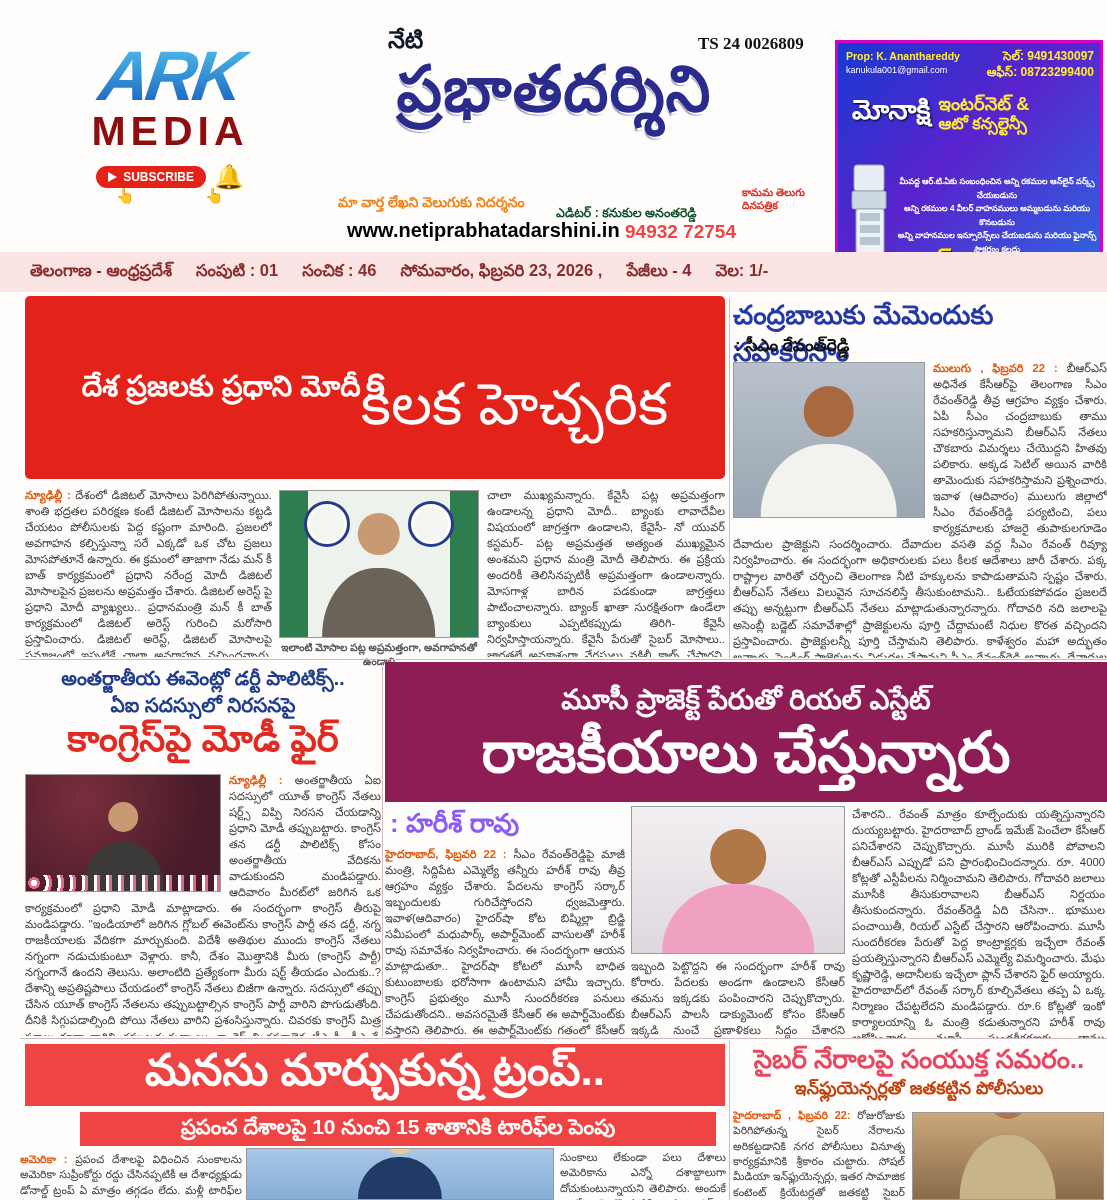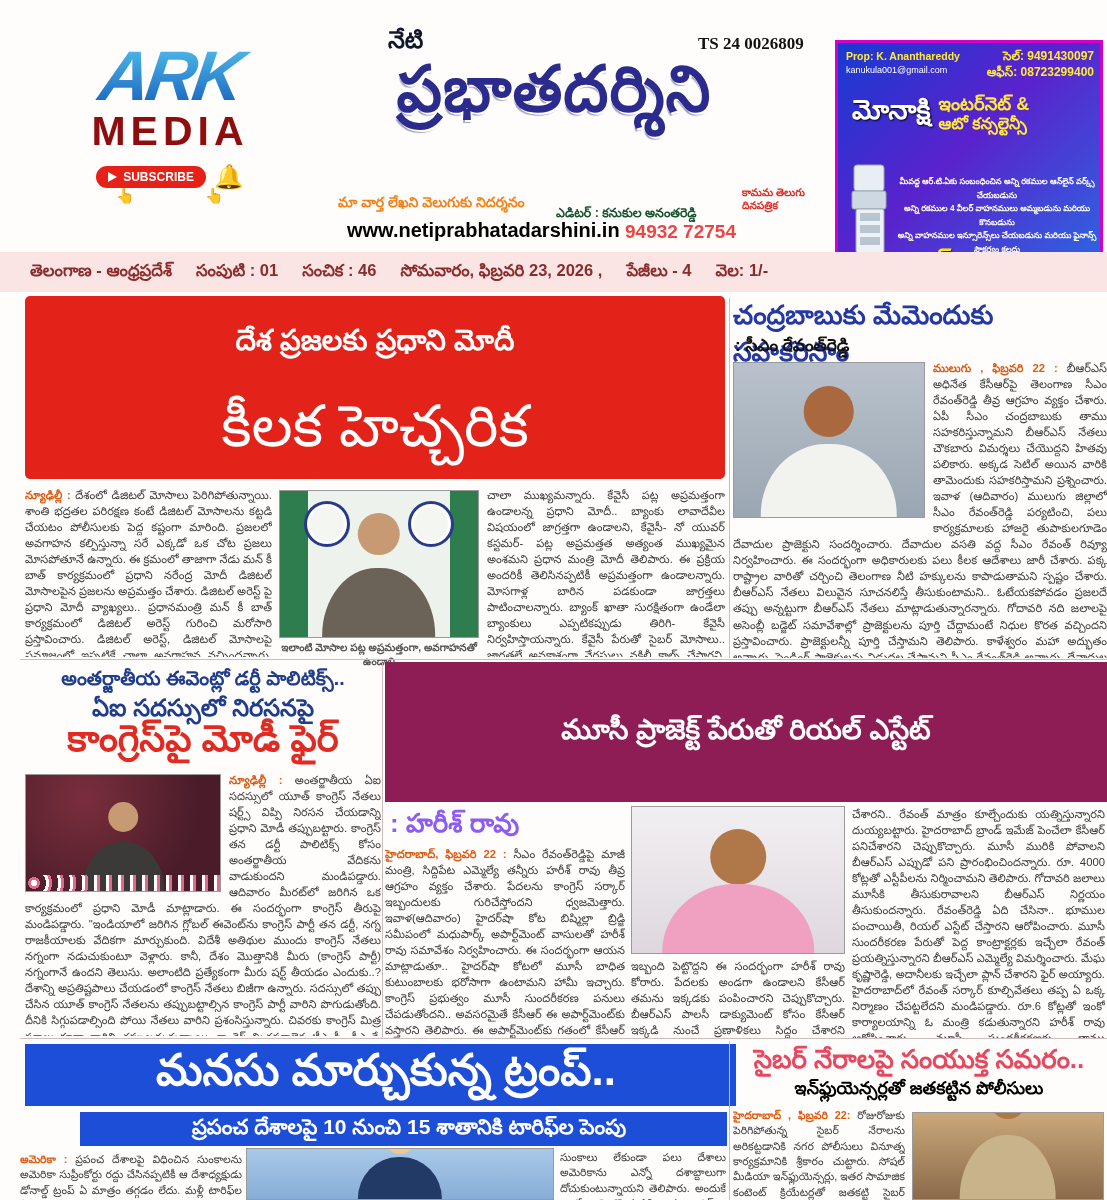--- a/index.html
+++ b/index.html
@@ -24,24 +24,24 @@
   #subscribe{display:inline-flex;align-items:center;gap:6px;background:#e62117;color:#fff;
         border-radius:15px;padding:4px 12px;font-size:12px;font-weight:bold;}
   #subscribe .play{display:inline-block;width:0;height:0;border-left:9px solid #fff;
         border-top:5px solid transparent;border-bottom:5px solid transparent;}
   #np-title{font-weight:900;color:#2b2b8e;font-size:64px;letter-spacing:1px;white-space:nowrap;
         text-shadow:2px 2px 0 #fff,-1px -1px 0 #fff,0 3px 1px rgba(0,0,60,.35);}
   
   #adbox{background:linear-gradient(135deg,#173bd2 0%,#5a22cc 45%,#2a6ae2 100%);
         border:3px solid #d400c8;box-sizing:border-box;color:#fff;}
   
-  .redbox{background:#e3221a;border-radius:5px;color:#fff;display:flex;flex-direction:column;
+  .redbox{background:#e3221a;border-radius:5px;color:#fff;display:flex;flex-direction:row;
         align-items:center;justify-content:center;}
   .maroonbox{background:#8e1d55;color:#fff;display:flex;flex-direction:column;align-items:center;justify-content:center;}
-  .greenbox{background:#1d4ed8;color:#fff;display:flex;align-items:center;justify-content:center;padding-left:11px;}
+  .greenbox{background:#ef4444;color:#fff;display:flex;align-items:center;justify-content:center;}
   .capt{font-size:10.4px;color:#555;font-weight:bold;line-height:1.3;}
   .chakra{position:absolute;border:3px solid #273a8c;border-radius:50%;background:#f4f6f2;box-shadow:inset 0 0 0 3px #fff;}
 </style>
 </head>
 <body>
 
 <div id="page">
 
   <div class="abs" style="left:50px;top:36px;width:240px;text-align:center;">
     <div id="ark-word">ARK</div>
@@ -148,38 +148,39 @@
           <div class="torso"></div>
       </div>
     </div>
     <span class="loc">ములుగు , ఫిబ్రవరి 22 :</span>
     <span>బీఆర్ఎస్ అధినేత కేసీఆర్‌పై తెలంగాణ సీఎం రేవంత్‌రెడ్డి తీవ్ర ఆగ్రహం వ్యక్తం చేశారు. ఏపీ సీఎం చంద్రబాబుకు తాము సహకరిస్తున్నామని బీఆర్ఎస్ నేతలు చౌకబారు విమర్శలు చేయొద్దని హితవు పలికారు. అక్కడ సెటిల్ అయిన వారికి తామెందుకు సహకరిస్తామని ప్రశ్నించారు. ఇవాళ (ఆదివారం) ములుగు జిల్లాలో సీఎం రేవంత్‌రెడ్డి పర్యటించి, పలు కార్యక్రమాలకు హాజరై తుపాకులగూడెం దేవాదుల ప్రాజెక్టుని సందర్శించారు. దేవాదుల వసతి వద్ద సీఎం రేవంత్ రివ్యూ నిర్వహించారు. ఈ సందర్భంగా అధికారులకు పలు కీలక ఆదేశాలు జారీ చేశారు. పక్క రాష్ట్రాల వారితో చర్చించి తెలంగాణ నీటి హక్కులను కాపాడుతామని స్పష్టం చేశారు. బీఆర్ఎస్ నేతలు విలువైన సూచనలిస్తే తీసుకుంటామని.. ఓటేయకపోవడం ప్రజలదే తప్పు అన్నట్టుగా బీఆర్ఎస్ నేతలు మాట్లాడుతున్నారన్నారు. గోదావరి నది జలాలపై అసెంబ్లీ బడ్జెట్ సమావేశాల్లో ప్రాజెక్టులను పూర్తి చేద్దామంటే నిధుల కొరత వచ్చిందని ప్రస్తావించారు. ప్రాజెక్టులన్నీ పూర్తి చేస్తామని తెలిపారు. కాళేశ్వరం మహా అద్భుతం అన్నారు. పెండింగ్ ప్రాజెక్టులను విడుదల చేస్తామని సీఎం రేవంత్‌రెడ్డి అన్నారు. దేవాదుల అంచనాలు రూ.వేల కోట్ల అంచనాతో మొదలై.. రూ.18,500 కోట్లకు అంచనాలు పెరిగాయని తెలిపారు. కేసీఆర్ హయాంలో నిర్మించిన కాళేశ్వరం మహా అద్భుతం అన్నారని.. అయినా ఒక్క చుక్క ఎత్తిపోయలేదని చెప్పుకొచ్చారు. అయినా దేశంలోనే అద్భుతమన్నారు. ప్రాజెక్టులపై అసెంబ్లీలో చర్చకు సిద్ధమని.. అందరికంటే తామే జ్ఞానవంతులమని తాము చెప్పడం లేదని.. మీరు సూచనలు చేస్తే తీసుకుంటామని అన్నారు.</span>
   </div>
 
   <div class="hrline" style="left:20px;top:659px;width:1087px;"></div>
 
   <div class="abs" style="left:25px;top:667px;width:356px;text-align:center;color:#1f3d8c;font-weight:900;font-size:19.5px;">అంతర్జాతీయ ఈవెంట్లో డర్టీ పాలిటిక్స్..</div>
-  <div class="abs" style="left:25px;top:694px;width:356px;text-align:center;color:#1f3d8c;font-weight:900;font-size:24px;">ఏఐ సదస్సులో నిరసనపై</div>
+  <div class="abs" style="left:25px;top:694px;width:356px;text-align:center;color:#1f3d8c;font-weight:900;font-size:20px;">ఏఐ సదస్సులో నిరసనపై</div>
   <div class="abs" style="left:25px;top:718px;width:356px;text-align:center;color:#e02a22;font-weight:900;font-size:37px;">కాంగ్రెస్‌పై మోడీ ఫైర్</div>
   <div class="jtext abs" style="left:25px;top:772px;width:356px;height:264px;">
     <div class="photo" style="position:relative;float:left;width:196px;height:118px;margin:2px 8px 3px 0;background:radial-gradient(circle at 30% 20%,#7a2e3c,#4a1c2a 70%);">
       <div class="person" style="--skin:#c89a74;--shirt:#3c3a38;width:46%;height:80%;">
         <div class="head"></div>
           <div class="torso"></div>
       </div>
       <div style="position:absolute;left:0;bottom:0;width:100%;height:16px;background:repeating-radial-gradient(circle at 8px 8px,#fff 0 3px,#e06a8a 3px 6px,transparent 6px 12px);"></div>
     </div>
     <span class="loc">న్యూఢిల్లీ :</span>
     <span>అంతర్జాతీయ ఏఐ సదస్సులో యూత్ కాంగ్రెస్ నేతలు షర్ట్స్ విప్పి నిరసన చేయడాన్ని ప్రధాని మోడీ తప్పుబట్టారు. కాంగ్రెస్ తన డర్టీ పాలిటిక్స్ కోసం అంతర్జాతీయ వేదికను వాడుకుందని మండిపడ్డారు. ఆదివారం మీరట్‌లో జరిగిన ఒక కార్యక్రమంలో ప్రధాని మోడీ మాట్లాడారు. ఈ సందర్భంగా కాంగ్రెస్ తీరుపై మండిపడ్డారు. "ఇండియాలో జరిగిన గ్లోబల్ ఈవెంట్‌ను కాంగ్రెస్ పార్టీ తన డర్టీ, నగ్న రాజకీయాలకు వేదికగా మార్చుకుంది. విదేశీ అతిథుల ముందు కాంగ్రెస్ నేతలు నగ్నంగా నడుచుకుంటూ వెళ్లారు. కానీ, దేశం మొత్తానికి మీరు (కాంగ్రెస్ పార్టీ) నగ్నంగానే ఉందని తెలుసు. అలాంటిది ప్రత్యేకంగా మీరు షర్ట్ తీయడం ఎందుకు..? దేశాన్ని అప్రతిష్టపాలు చేయడంలో కాంగ్రెస్ నేతలు బిజీగా ఉన్నారు. సదస్సులో తప్పు చేసిన యూత్ కాంగ్రెస్ నేతలను తప్పుబట్టాల్సిన కాంగ్రెస్ పార్టీ వారిని పొగుడుతోంది. దీనికి సిగ్గుపడాల్సింది పోయి నేతలు వారిని ప్రశంసిస్తున్నారు. చివరకు కాంగ్రెస్ మిత్ర పక్షాలు కూడా వారిని తప్పుబడుతున్నాయి. కాంగ్రెస్ మిత్రపక్షాలైన టీఎంసీ, డీఎంకే, టీఎస్పీ, ఎన్సీపీ వంటి పార్టీలు ఈ నిరసనల్లో పాల్గొనలేదు. కానీ, కాంగ్రెస్ ఒక్క పార్టీ మాత్రమే దేశాన్ని నాశనం చేస్తోంది. మీరు ప్రధాని పదవిలో కూర్చోవాలంటే ముందుగా దేశ ప్రజల విశ్వాసాన్ని పొందండి. ఏఐ సదస్సు బీజేపీ నిర్వహించిన సదస్సు కాదు. అందుకే అక్కడ బీజేపీ నేతలెవరూ లేరు."</span>
   </div>
 
   <div class="vr" style="left:382px;top:663px;height:374px;"></div>
 
   <div class="maroonbox abs" style="left:385px;top:662px;width:722px;height:140px;">
     <div style="font-size:28px;font-weight:bold;margin-top:2px;">మూసీ ప్రాజెక్ట్ పేరుతో రియల్ ఎస్టేట్</div>
+    <div style="font-size:57px;font-weight:900;line-height:1.05;">రాజకీయాలు చేస్తున్నారు</div>
   </div>
   <div class="abs" style="left:390px;top:808px;font-weight:900;font-size:26px;color:#8b5cf6;">: హరీశ్ రావు</div>
   <div class="jtext abs" style="left:385px;top:846px;width:240px;height:192px;">
     <span class="loc">హైదరాబాద్, ఫిబ్రవరి 22 :</span>
     <span>సీఎం రేవంత్‌రెడ్డిపై మాజీ మంత్రి, సిద్దిపేట ఎమ్మెల్యే తన్నీరు హరీశ్ రావు తీవ్ర ఆగ్రహం వ్యక్తం చేశారు. పేదలను కాంగ్రెస్ సర్కార్ ఇబ్బందులకు గురిచేస్తోందని ధ్వజమెత్తారు. ఇవాళ(ఆదివారం) హైదర్‌షా కోట బిష్మిల్లా బ్రిడ్జి సమీపంలో మధుపార్క్ అపార్ట్‌మెంట్ వాసులతో హరీశ్ రావు సమావేశం నిర్వహించారు. ఈ సందర్భంగా ఆయన మాట్లాడుతూ.. హైదర్‌షా కోటలో మూసీ బాధిత కుటుంబాలకు భరోసాగా ఉంటామని హామీ ఇచ్చారు. కాంగ్రెస్ ప్రభుత్వం మూసీ సుందరీకరణ పనులు చేపడుతోందని.. అవసరమైతే కేసీఆర్ ఈ అపార్ట్‌మెంట్‌కు వస్తారని తెలిపారు. ఈ అపార్ట్‌మెంట్‌కు గతంలో కేసీఆర్ మూడుసార్లు వచ్చారని ప్రస్తావించారు. ఆ నివాస భవనం వారికిచ్చిన నోటీసులను వెనక్కి తీసుకోవాలని డిమాండ్ చేశారు. సీఎం రేవంత్ పేదల ఇళ్లను కూల్చవద్దని ఆయన హితవు పలికారు. ఈ అపార్ట్‌మెంట్ వారిని కాంగ్రెస్ సర్కార్</span>
   </div>
   <div class="photo" style="left:631px;top:806px;width:214px;height:148px;background:linear-gradient(180deg,#f2eff2,#ded8de);">
     <div class="person" style="--skin:#b07848;--shirt:#f0a0c0;">
       <div class="head"></div>
         <div class="torso"></div>
@@ -204,21 +205,21 @@
     <div class="person" style="--skin:#e8a87c;--shirt:#223a66;width:30%;height:160%;">
       <div class="head" style="background:#f0c890;"></div>
         <div class="torso"></div>
     </div>
   </div>
   <div class="jtext abs" style="left:560px;top:1150px;width:166px;height:50px;font-size:10.8px;">సుంకాలు లేకుండా పలు దేశాలు అమెరికాను ఎన్నో దశాబ్దాలుగా దోచుకుంటున్నాయని తెలిపారు. అందుకే ఆ దేశాలపై కొంత 10 శాతం టారిఫ్‌లు విధించామని. చట్టబద్ధంగా వాటిని 15</div>
 
   <div class="vr" style="left:729px;top:1041px;height:159px;"></div>
 
   <div class="abs" style="left:733px;top:1044px;width:372px;text-align:center;color:#e8485f;font-weight:900;font-size:26px;">సైబర్ నేరాలపై సంయుక్త సమరం..</div>
-  <div class="abs" style="left:733px;top:1078px;width:372px;text-align:center;color:#000000;font-weight:bold;font-size:17.5px;">ఇన్‌ఫ్లుయెన్సర్లతో జతకట్టిన పోలీసులు</div>
+  <div class="abs" style="left:733px;top:1078px;width:372px;text-align:center;color:#c2410c;font-weight:bold;font-size:17.5px;">ఇన్‌ఫ్లుయెన్సర్లతో జతకట్టిన పోలీసులు</div>
   <div class="jtext abs" style="left:733px;top:1108px;width:172px;height:92px;font-size:10.8px;">
     <span class="loc">హైదరాబాద్ , ఫిబ్రవరి 22:</span>
     <span>రోజురోజుకు పెరిగిపోతున్న సైబర్ నేరాలను అరికట్టడానికి నగర పోలీసులు వినూత్న కార్యక్రమానికి శ్రీకారం చుట్టారు. సోషల్ మీడియా ఇన్‌ఫ్లుయెన్సర్లు, ఇతర సామాజిక కంటెంట్ క్రియేటర్లతో జతకట్టి సైబర్ నేరాలను సమర్థవంతంగా ఎదుర్కోవడానికి సిద్ధమయ్యారు. 'జాగృత హైదరాబాద్-</span>
   </div>
   <div class="photo" style="left:912px;top:1112px;width:192px;height:88px;background:linear-gradient(180deg,#caa87a,#8a6a4a);">
     <div class="person" style="--skin:#b07848;--shirt:#c8b48a;width:55%;height:140%;">
       <div class="head"></div>
         <div class="torso"></div>
     </div>
   </div>

